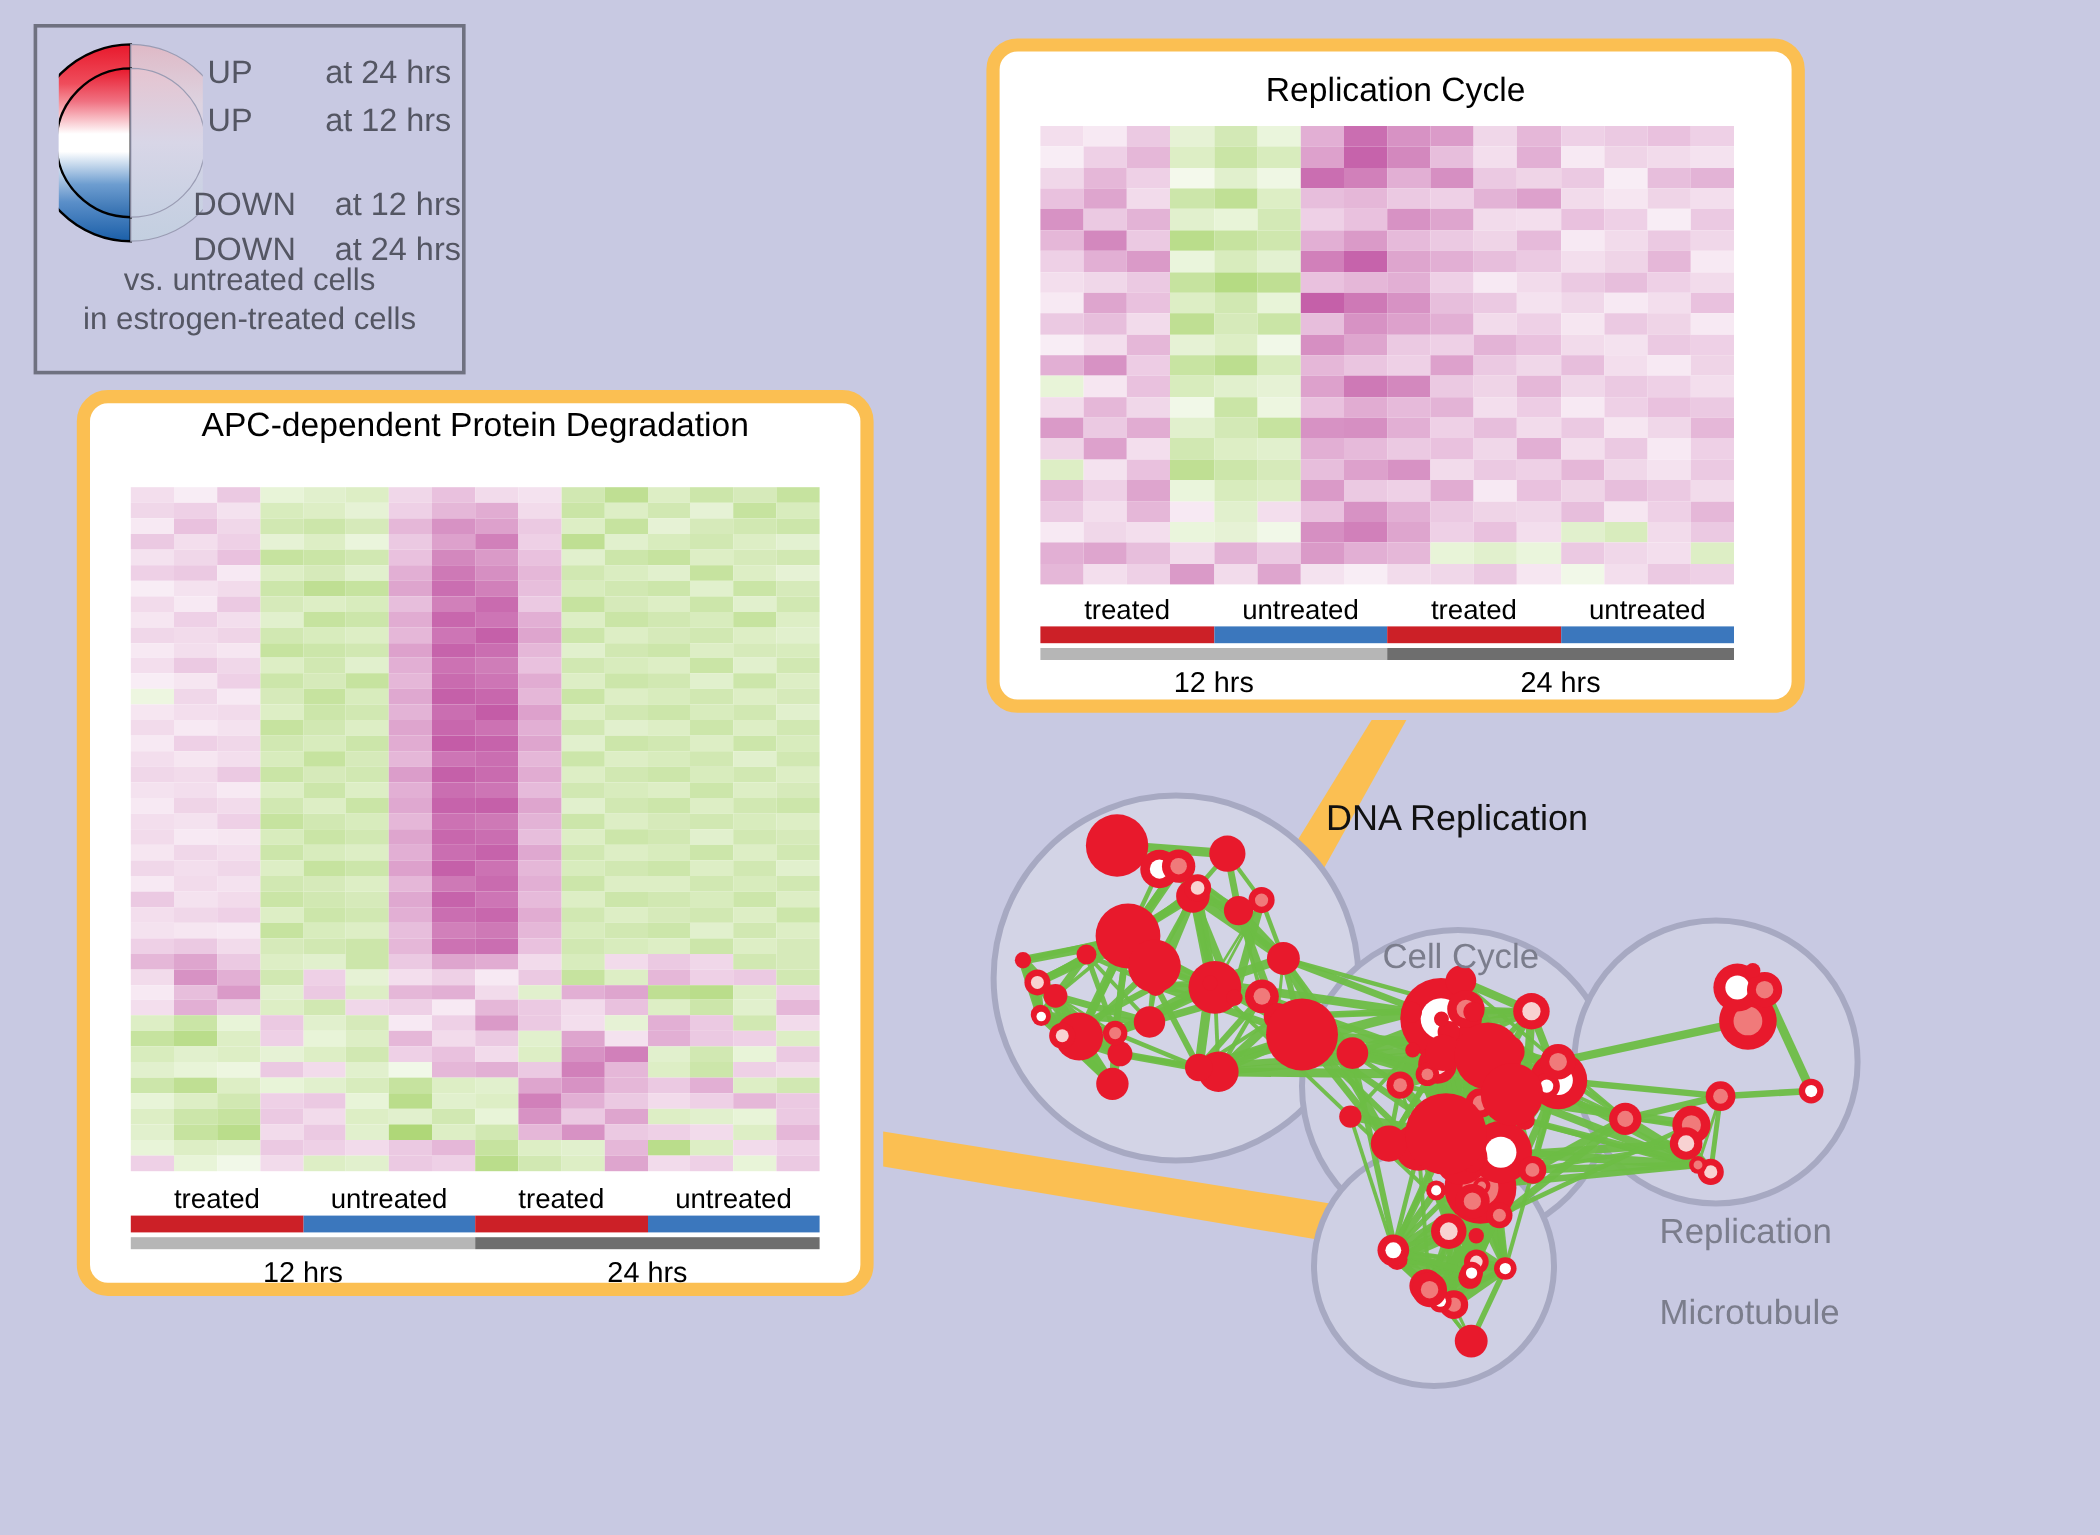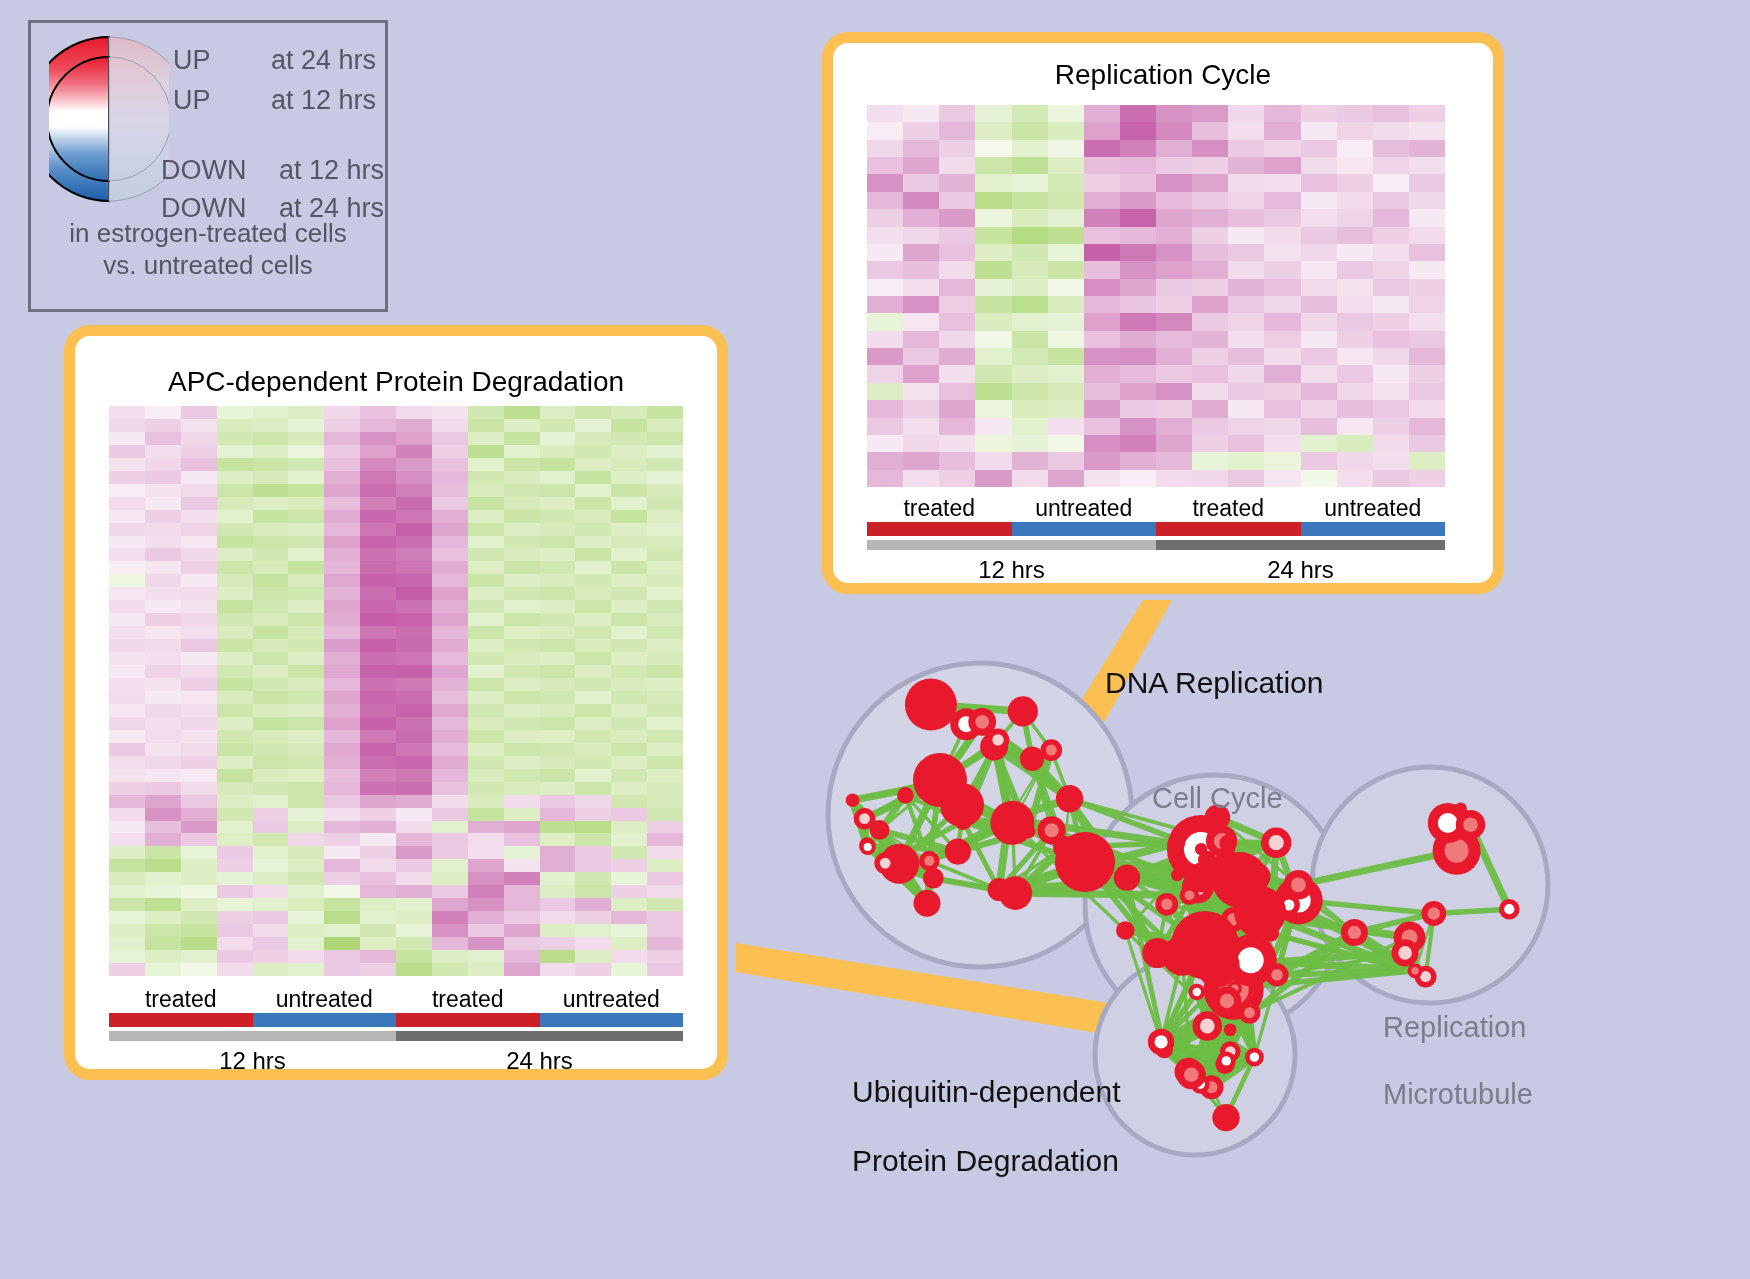--- a/index.html
+++ b/index.html
@@ -136,22 +136,22 @@
     <div class="kr-label" style="left:142px; top:62px;">UP</div>
     <div class="kr-label" style="left:240px; top:62px;">at 12 hrs</div>
 
     <div class="kr-label" style="left:130px; top:132px;">DOWN</div>
     <div class="kr-label" style="left:248px; top:132px;">at 12 hrs</div>
 
     <div class="kr-label" style="left:130px; top:170px;">DOWN</div>
     <div class="kr-label" style="left:248px; top:170px;">at 24 hrs</div>
 
     <div class="footer">
+      <div>vs. untreated cells</div>
       <div>in estrogen-treated cells</div>
-      <div>vs. untreated cells</div>
     </div>
   </div>
 
 
   <div id="rf-card" class="card">
     <div class="card-title" style="margin-top:16px;">Replication Cycle</div>
     <div class="hm-wrap" style="left:34px; top:62px; width:578px;">
       <div class="hm" id="hm-rf" style="height: 382px; grid-template-columns: repeat(16, 1fr); grid-template-rows: repeat(22, 1fr);">
           <div style="background: rgb(243, 222, 237);"></div>
           <div style="background: rgb(247, 233, 243);"></div>
@@ -523,21 +523,21 @@
           <span style="background: rgb(110, 110, 110);"></span>
         </div>
       <div class="time-labels">
         <span>12 hrs</span>
         <span>24 hrs</span>
       </div>
     </div>
   </div>
 
   <div id="apc-card" class="card">
-    <div class="card-title" style="margin-top:30px;">APC-dependent Protein Degradation</div>
+    <div class="card-title" style="margin-top:2px;">APC-dependent Protein Degradation</div>
     <div class="hm-wrap" style="left:34px; top:70px; width:574px;">
       <div class="hm" id="hm-apc" style="height: 570px; grid-template-columns: repeat(16, 1fr); grid-template-rows: repeat(44, 1fr);">
           <div style="background: rgb(243, 222, 237);"></div>
           <div style="background: rgb(248, 237, 245);"></div>
           <div style="background: rgb(235, 201, 226);"></div>
           <div style="background: rgb(232, 244, 216);"></div>
           <div style="background: rgb(225, 240, 205);"></div>
           <div style="background: rgb(221, 238, 197);"></div>
           <div style="background: rgb(240, 215, 233);"></div>
           <div style="background: rgb(233, 193, 222);"></div>
@@ -1893,18 +1893,14 @@
         <circle cx="962.0" cy="805.0" r="22.0" fill="#e8192c"></circle>
       </g>
   </svg>
 
   <div class="net-label" id="lbl-dna">DNA Replication</div>
   <div class="net-label" id="lbl-cc">Cell Cycle</div>
   <div class="net-label" id="lbl-mt">
     <div>Replication</div>
     <div>Microtubule</div>
   </div>
-  <div class="net-label" id="lbl-ub">
-    <div>Ubiquitin-dependent</div>
-    <div>Protein Degradation</div>
-  </div>
 
 </div>
 
 </body></html>

